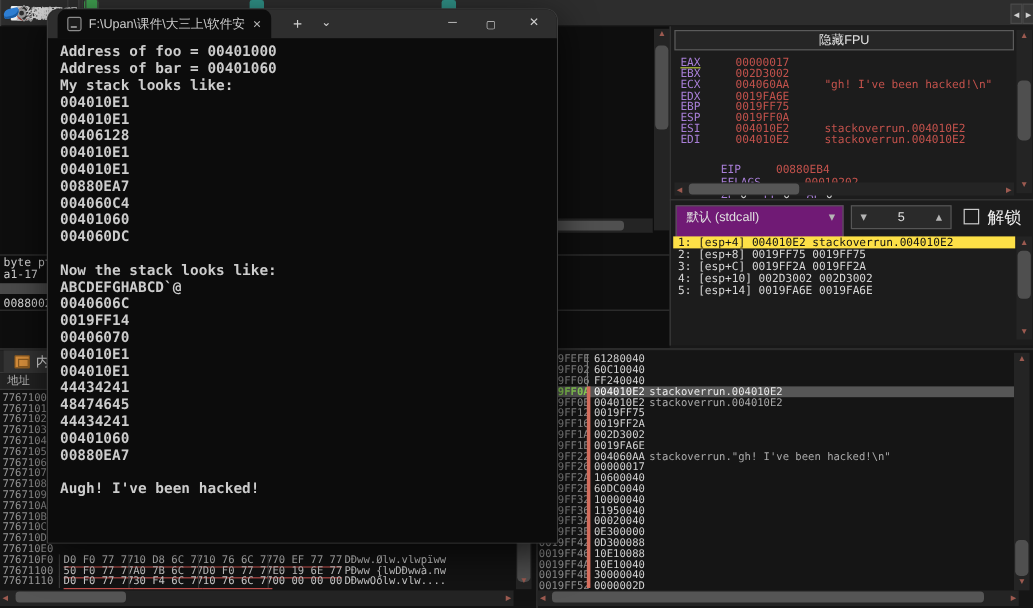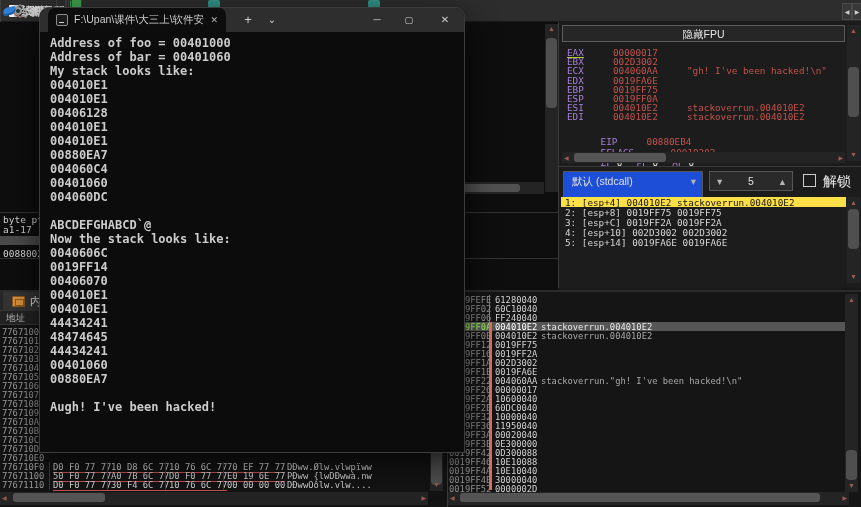--- a/index.html
+++ b/index.html
@@ -68,21 +68,21 @@
   .sa-top{position:absolute;left:0;top:1px;width:13px}
   .sa-bot{position:absolute;left:0;bottom:1px;width:13px}
   .htrack{position:absolute;background:#242424}
   .regs-ht{left:3px;top:130px;width:283px;height:11px}
   .hthumb{position:absolute;top:1px;height:9px;background:#555;border-radius:3px}
   .regs-ht .hthumb{left:12px;width:92px}
   .sa-l{position:absolute;left:2px;top:2px;color:#9c5a50;font-size:6px}
   .sa-r{position:absolute;right:2px;top:2px;color:#9c5a50;font-size:6px}
   
   .args{position:absolute;left:558px;top:166px;width:303px;height:122px;background:#1c1c1c;border-left:1px solid #3a3a3a;border-top:1px solid #3a3a3a}
-  .combo{position:absolute;left:4px;top:4px;width:140px;height:32px;background:#1d4ed8;border:1px solid #565656;color:#e0e0e0;font-size:10.5px;line-height:18px;padding:0 8px}
+  .combo{position:absolute;left:4px;top:4px;width:140px;height:32px;background:#701a75;border:1px solid #565656;color:#e0e0e0;font-size:10.5px;line-height:18px;padding:0 8px}
   .combo .dn{position:absolute;right:6px;top:0;color:#b5b5b5}
   .spinner{position:absolute;left:150px;top:4px;width:84px;height:20px;background:#2a2a2a;border:1px solid #565656;color:#e0e0e0;font-size:10.5px;line-height:18px;text-align:center}
   .spinner .dn{position:absolute;left:7px;top:0;color:#b5b5b5}
   .spinner .up{position:absolute;right:7px;top:0;color:#b5b5b5}
   .chk{position:absolute;left:244px;top:7px;width:13px;height:13px;border:1px solid #cccccc;background:#1c1c1c}
   .chklbl{position:absolute;left:264px;top:4px;height:20px;line-height:20px;color:#f0f0f0;font-size:14px}
   .argrows{position:absolute;left:2px;top:30px;width:285px}
   .argrow{height:10px;line-height:10px;font:9.3px "DejaVu Sans Mono",monospace;color:#d6d6d6;white-space:pre;padding-left:4px}
   .argrow.sel{background:#fde047;color:#141414}
   .args-vt{left:288px;top:30px;height:86px}
@@ -356,22 +356,22 @@
         <div class="tline">004010E1</div>
         <div class="tline">004010E1</div>
         <div class="tline">00406128</div>
         <div class="tline">004010E1</div>
         <div class="tline">004010E1</div>
         <div class="tline">00880EA7</div>
         <div class="tline">004060C4</div>
         <div class="tline">00401060</div>
         <div class="tline">004060DC</div>
         <div class="tline"> </div>
+        <div class="tline">Now the stack looks like:</div>
         <div class="tline">ABCDEFGHABCD`@</div>
-        <div class="tline">Now the stack looks like:</div>
         <div class="tline">0040606C</div>
         <div class="tline">0019FF14</div>
         <div class="tline">00406070</div>
         <div class="tline">004010E1</div>
         <div class="tline">004010E1</div>
         <div class="tline">44434241</div>
         <div class="tline">48474645</div>
         <div class="tline">44434241</div>
         <div class="tline">00401060</div>
         <div class="tline">00880EA7</div>

